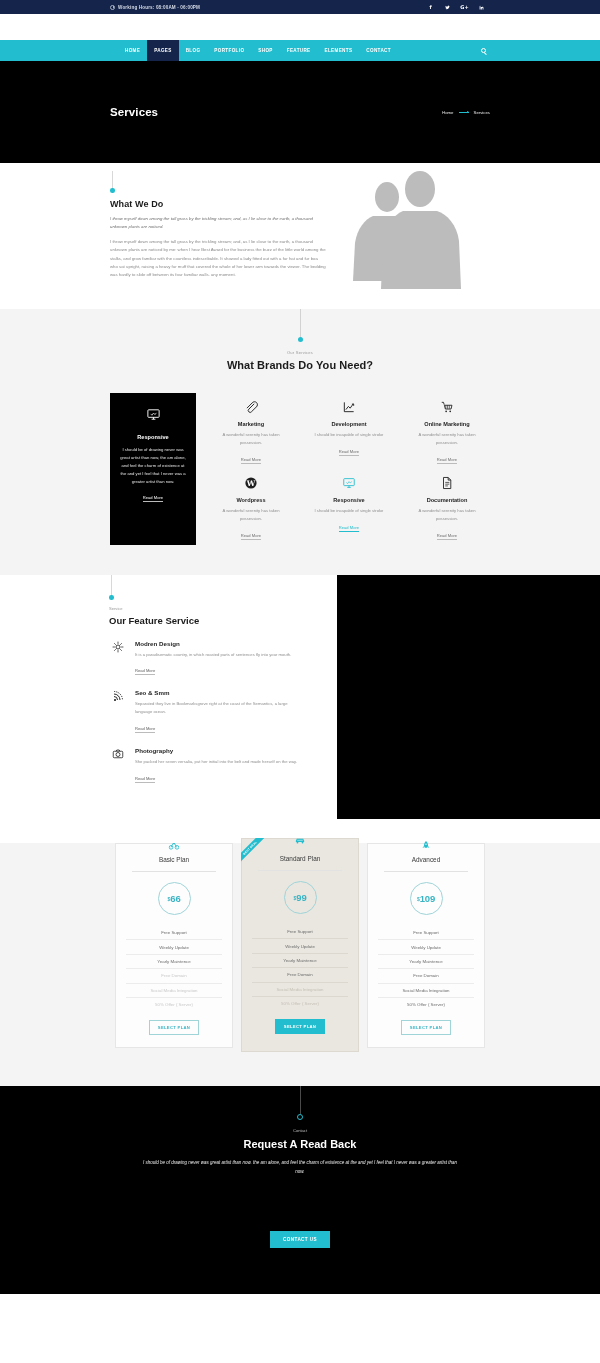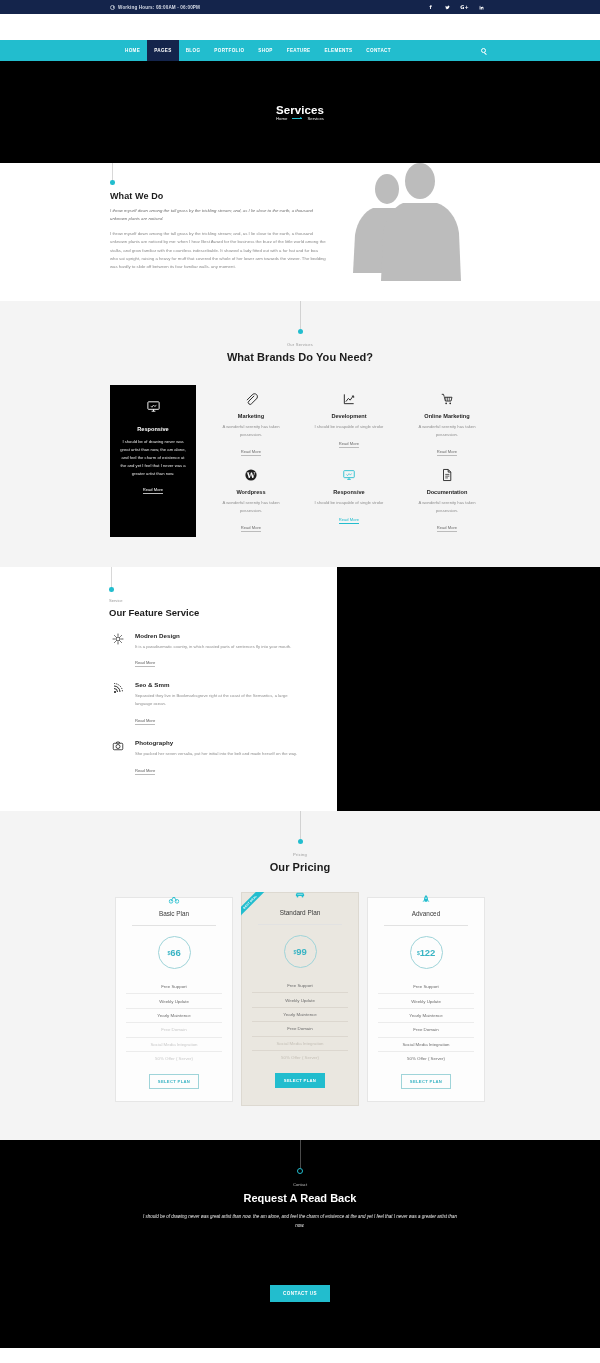--- a/index.html
+++ b/index.html
@@ -97,36 +97,36 @@
   }
 
   
   .banner {
     background: #000000;
     height: 102px;
     display: flex; align-items: center;
   }
   .banner-inner {
     width: 380px; margin: 0 auto;
-    display: flex; align-items: center; justify-content: space-between; flex-direction: column;
+    display: flex; align-items: center; justify-content: space-between;
   }
   .banner h1 {
     color: #ffffff; font-size: 11.5px; font-weight: bold; letter-spacing: 0.1px;
   }
   .crumb { display: flex; align-items: center; gap: 5px; font-size: 4.3px; color: #e9e9e9; }
   .crumb .arrow { width: 10px; height: 0.7px; background: #22bdce; position: relative; display:inline-block;}
   .crumb .arrow::after {
     content:""; position:absolute; right:0; top:-1px;
     border-left:2px solid #22bdce; border-top:1.3px solid transparent; border-bottom:1.3px solid transparent;
   }
 
   
   .whatwedo {
     background: #fff;
-    padding: 0 0 18px 0;
+    padding: 8px 0 18px 0;
     position: relative;
   }
   .wwd-inner { width: 380px; margin: 0 auto; display: flex; }
   .wwd-left { width: 216px; padding-top: 0; }
   .wwd-dotline { height: 22px; display:flex; flex-direction:column; align-items:flex-start; }
   .wwd-dotline .line { width:0.7px; height:17px; background:#d8d8d8; margin-left:1.9px;}
   .wwd-dotline .dot { width:4.5px;height:4.5px;border-radius:50%;background:#22bdce;}
   .wwd-left h2 {
     font-size: 9px; font-weight: bold; color: #1b1b1b; margin-bottom: 6px; letter-spacing:0.1px;
   }
@@ -451,26 +451,20 @@
               </div>
               <div><h3>Photography</h3><p>She packed her seven versalia, put her initial into the belt and made herself on the way.</p><a class="more" href="#">Read More</a></div>
             </div>
           </div>
       </div>
     </div>
     <div class="feature-right"></div>
   </div>
 
   <div class="pricing">
-    <div class="sec-head">
-      <div class="line"></div>
-      <div class="dot"></div>
-      <div class="sub">Pricing</div>
-      <h2>Our Pricing</h2>
-    </div>
     <div class="price-grid" id="pricegrid">
         <div class="pcard"><div class="badgeicon"><svg width="11" height="11" viewBox="0 0 24 24">
               <circle cx="5.5" cy="16" r="4" fill="none" stroke="#22bdce" stroke-width="1.8"></circle>
               <circle cx="18.5" cy="16" r="4" fill="none" stroke="#22bdce" stroke-width="1.8"></circle>
               <path d="M5.5 16l4-8h4l4 8M9.5 8h5" fill="none" stroke="#22bdce" stroke-width="1.8" stroke-linejoin="round"></path>
             </svg></div><h3>Basic Plan</h3><div class="divider"></div><div class="pricecircle">
             <span class="cur">$</span>
             <span class="amt">66</span>
           </div><ul class="plist">
             <li class="">Free Support</li>
@@ -497,21 +491,21 @@
             <li class="">Free Domain</li>
             <li class="off">Social Media Integration</li>
             <li class="off">50% Offer ( Server)</li>
           </ul><a class="pbtn solid" href="#">SELECT PLAN</a></div>
         <div class="pcard"><div class="badgeicon"><svg width="11" height="11" viewBox="0 0 24 24">
               <path d="M12 2c3 3 4.5 7 4.5 11l-2 4h-5l-2-4C7.5 9 9 5 12 2z" fill="#22bdce"></path>
               <path d="M7 13l-2.5 4 3-0.8M17 13l2.5 4-3-0.8" fill="#22bdce"></path>
               <circle cx="12" cy="9" r="1.6" fill="#fff"></circle>
             </svg></div><h3>Advanced</h3><div class="divider"></div><div class="pricecircle">
             <span class="cur">$</span>
-            <span class="amt">122</span>
+            <span class="amt">109</span>
           </div><ul class="plist">
             <li class="">Free Support</li>
             <li class="">Weekly Update</li>
             <li class="">Yearly Maintence</li>
             <li class="">Free Domain</li>
             <li class="">Social Media Integration</li>
             <li class="">50% Offer ( Server)</li>
           </ul><a class="pbtn" href="#">SELECT PLAN</a></div>
       </div>
   </div>

